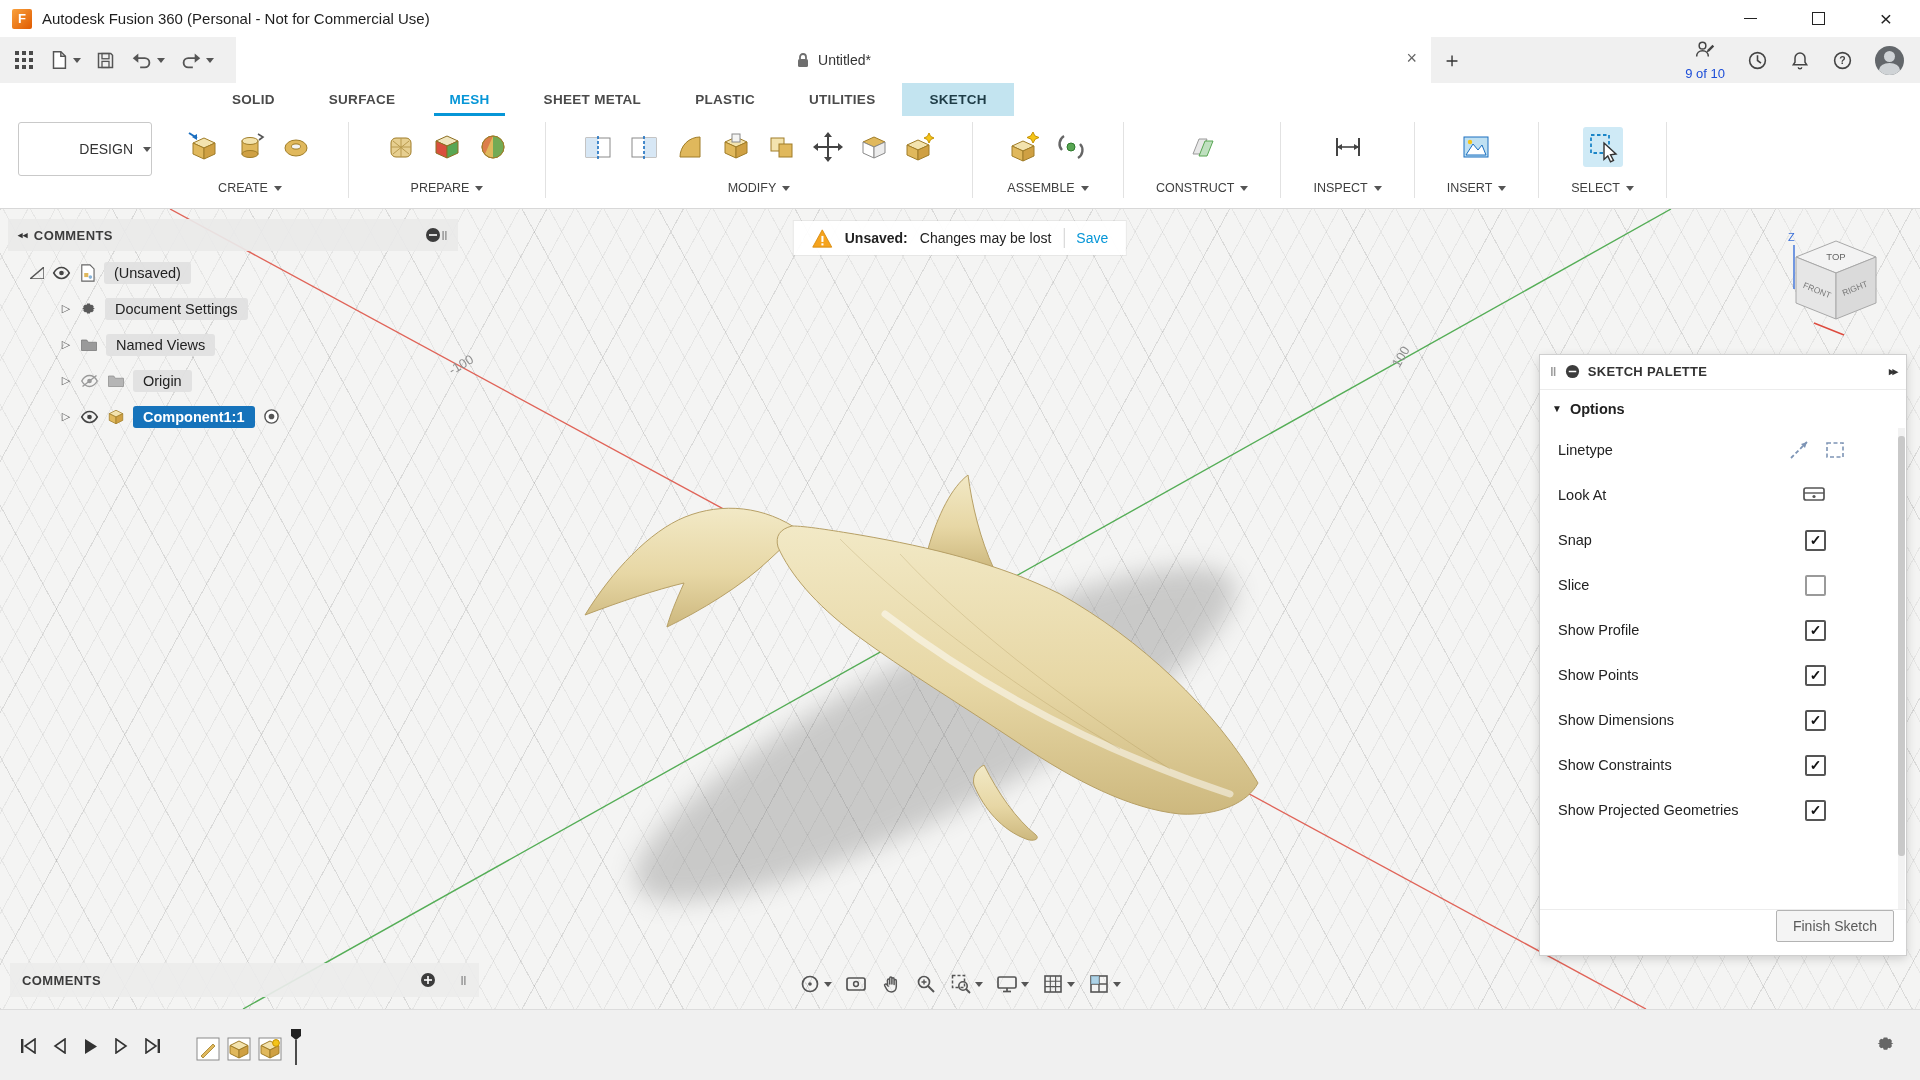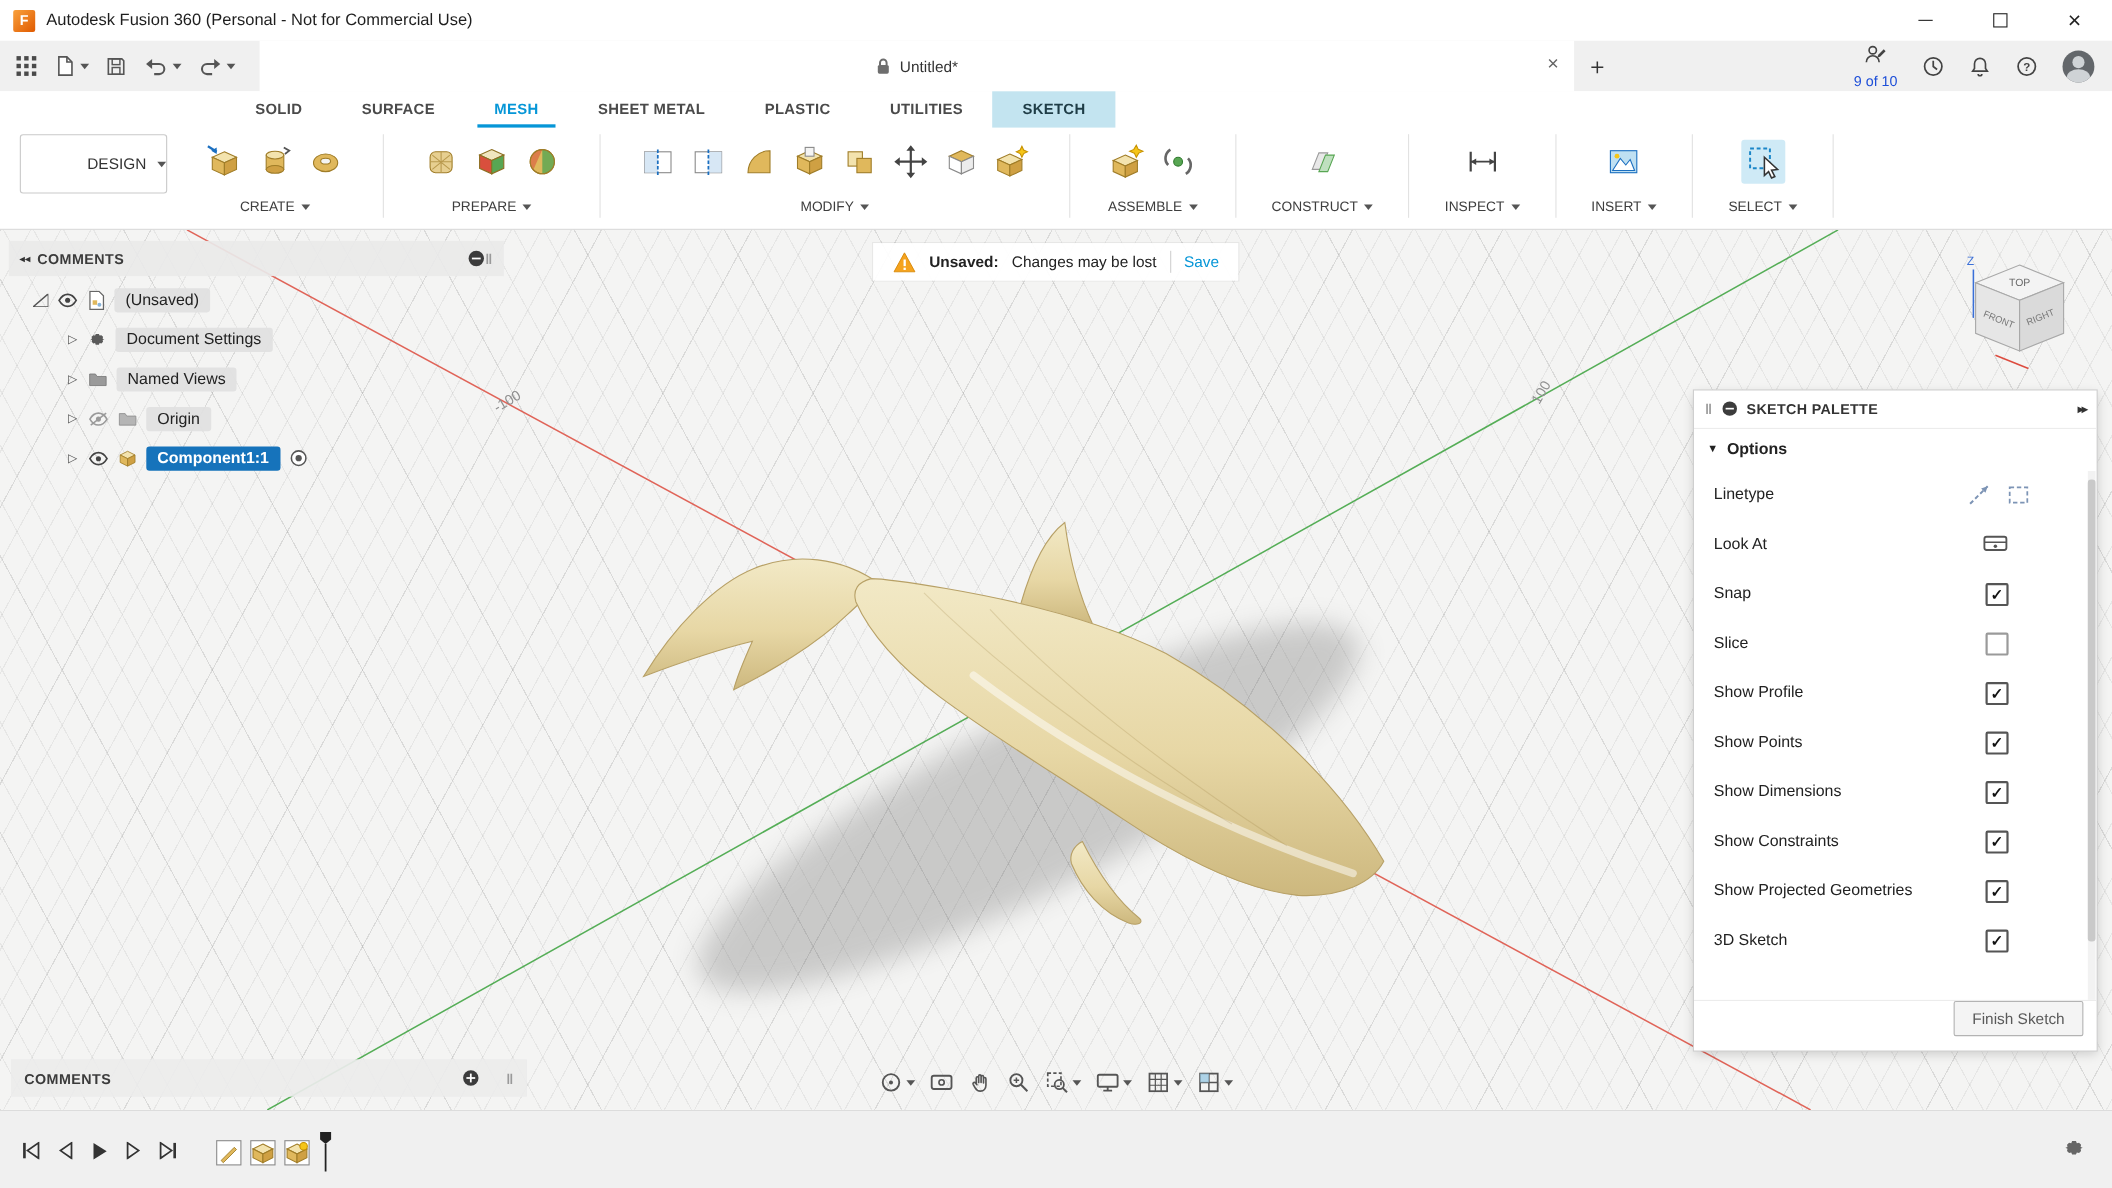--- a/index.html
+++ b/index.html
@@ -680,26 +680,20 @@
         <span class="row-control">
             <span class="checkbox checked"></span>
           </span>
       </div>
       <div class="palette-row">
         <span>Show Projected Geometries</span>
         <span class="row-control">
             <span class="checkbox checked"></span>
           </span>
       </div>
-      <div class="palette-row">
-        <span>3D Sketch</span>
-        <span class="row-control">
-            <span class="checkbox checked"></span>
-          </span>
-      </div>
       <div class="palette-scroll">
           <div class="palette-thumb"></div>
         </div>
     </div>
     <div class="palette-footer">
       <button class="finish-btn">Finish Sketch</button>
     </div>
   </div>
 
   <div class="comments-bar">

